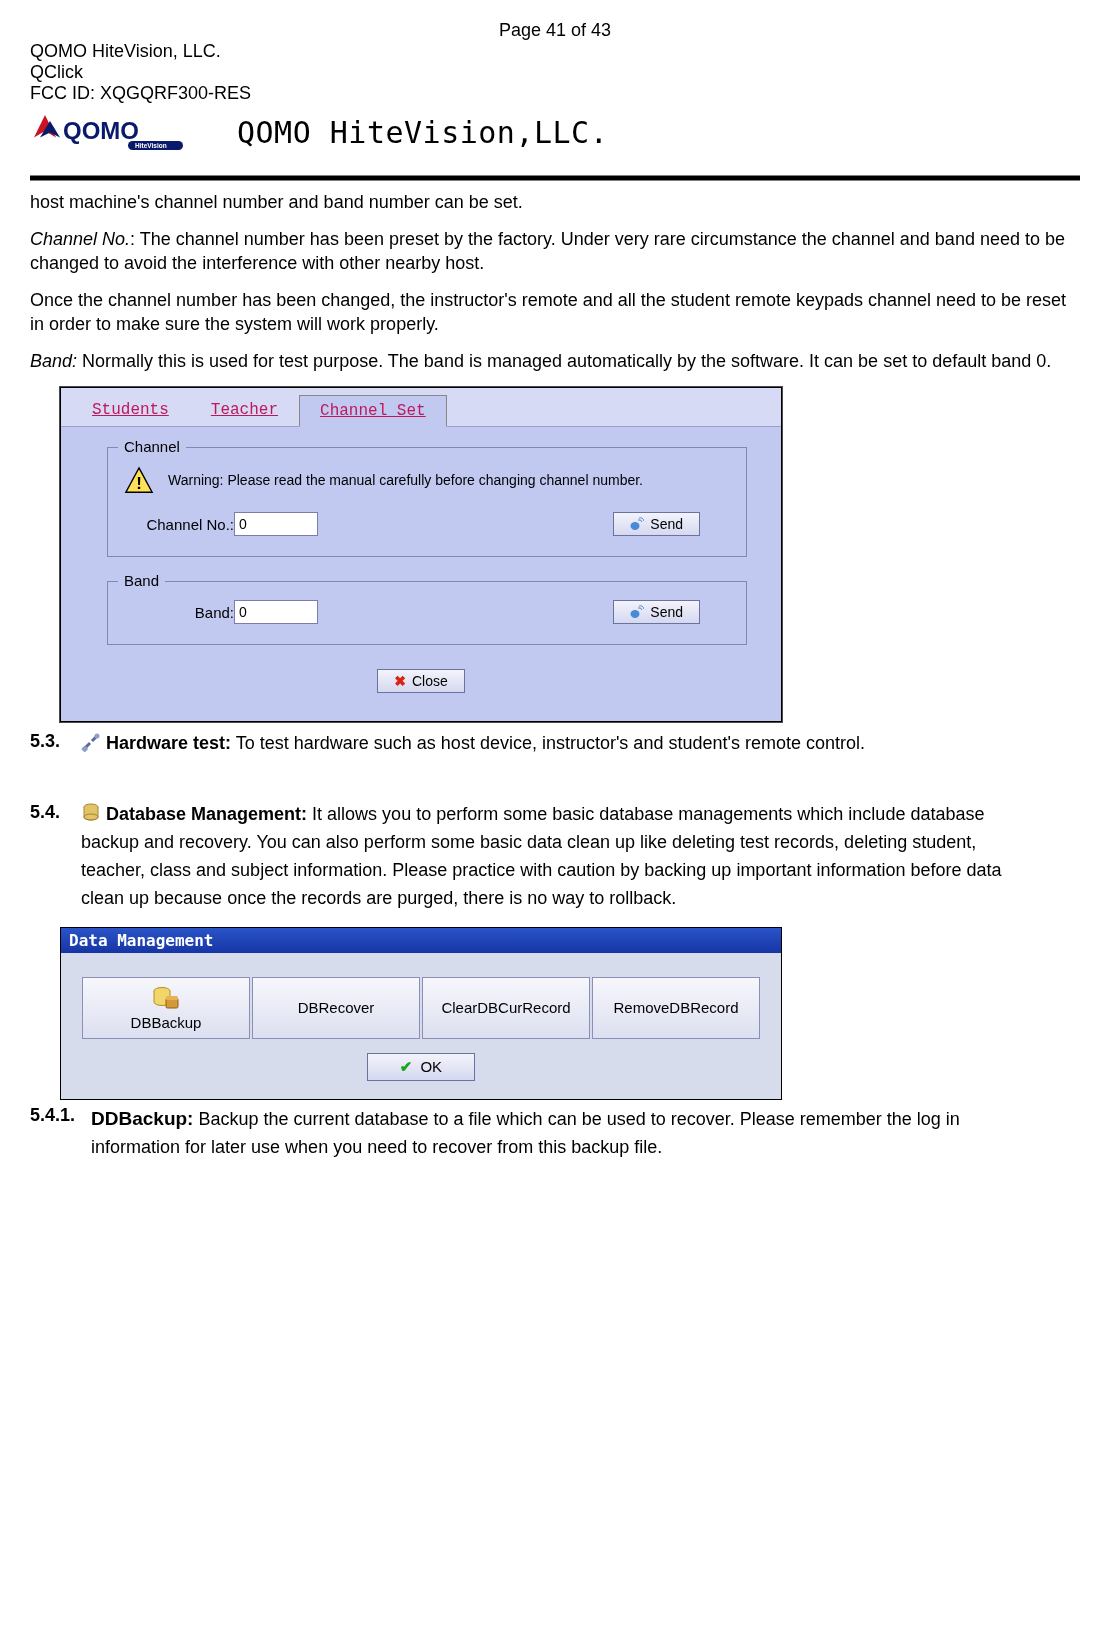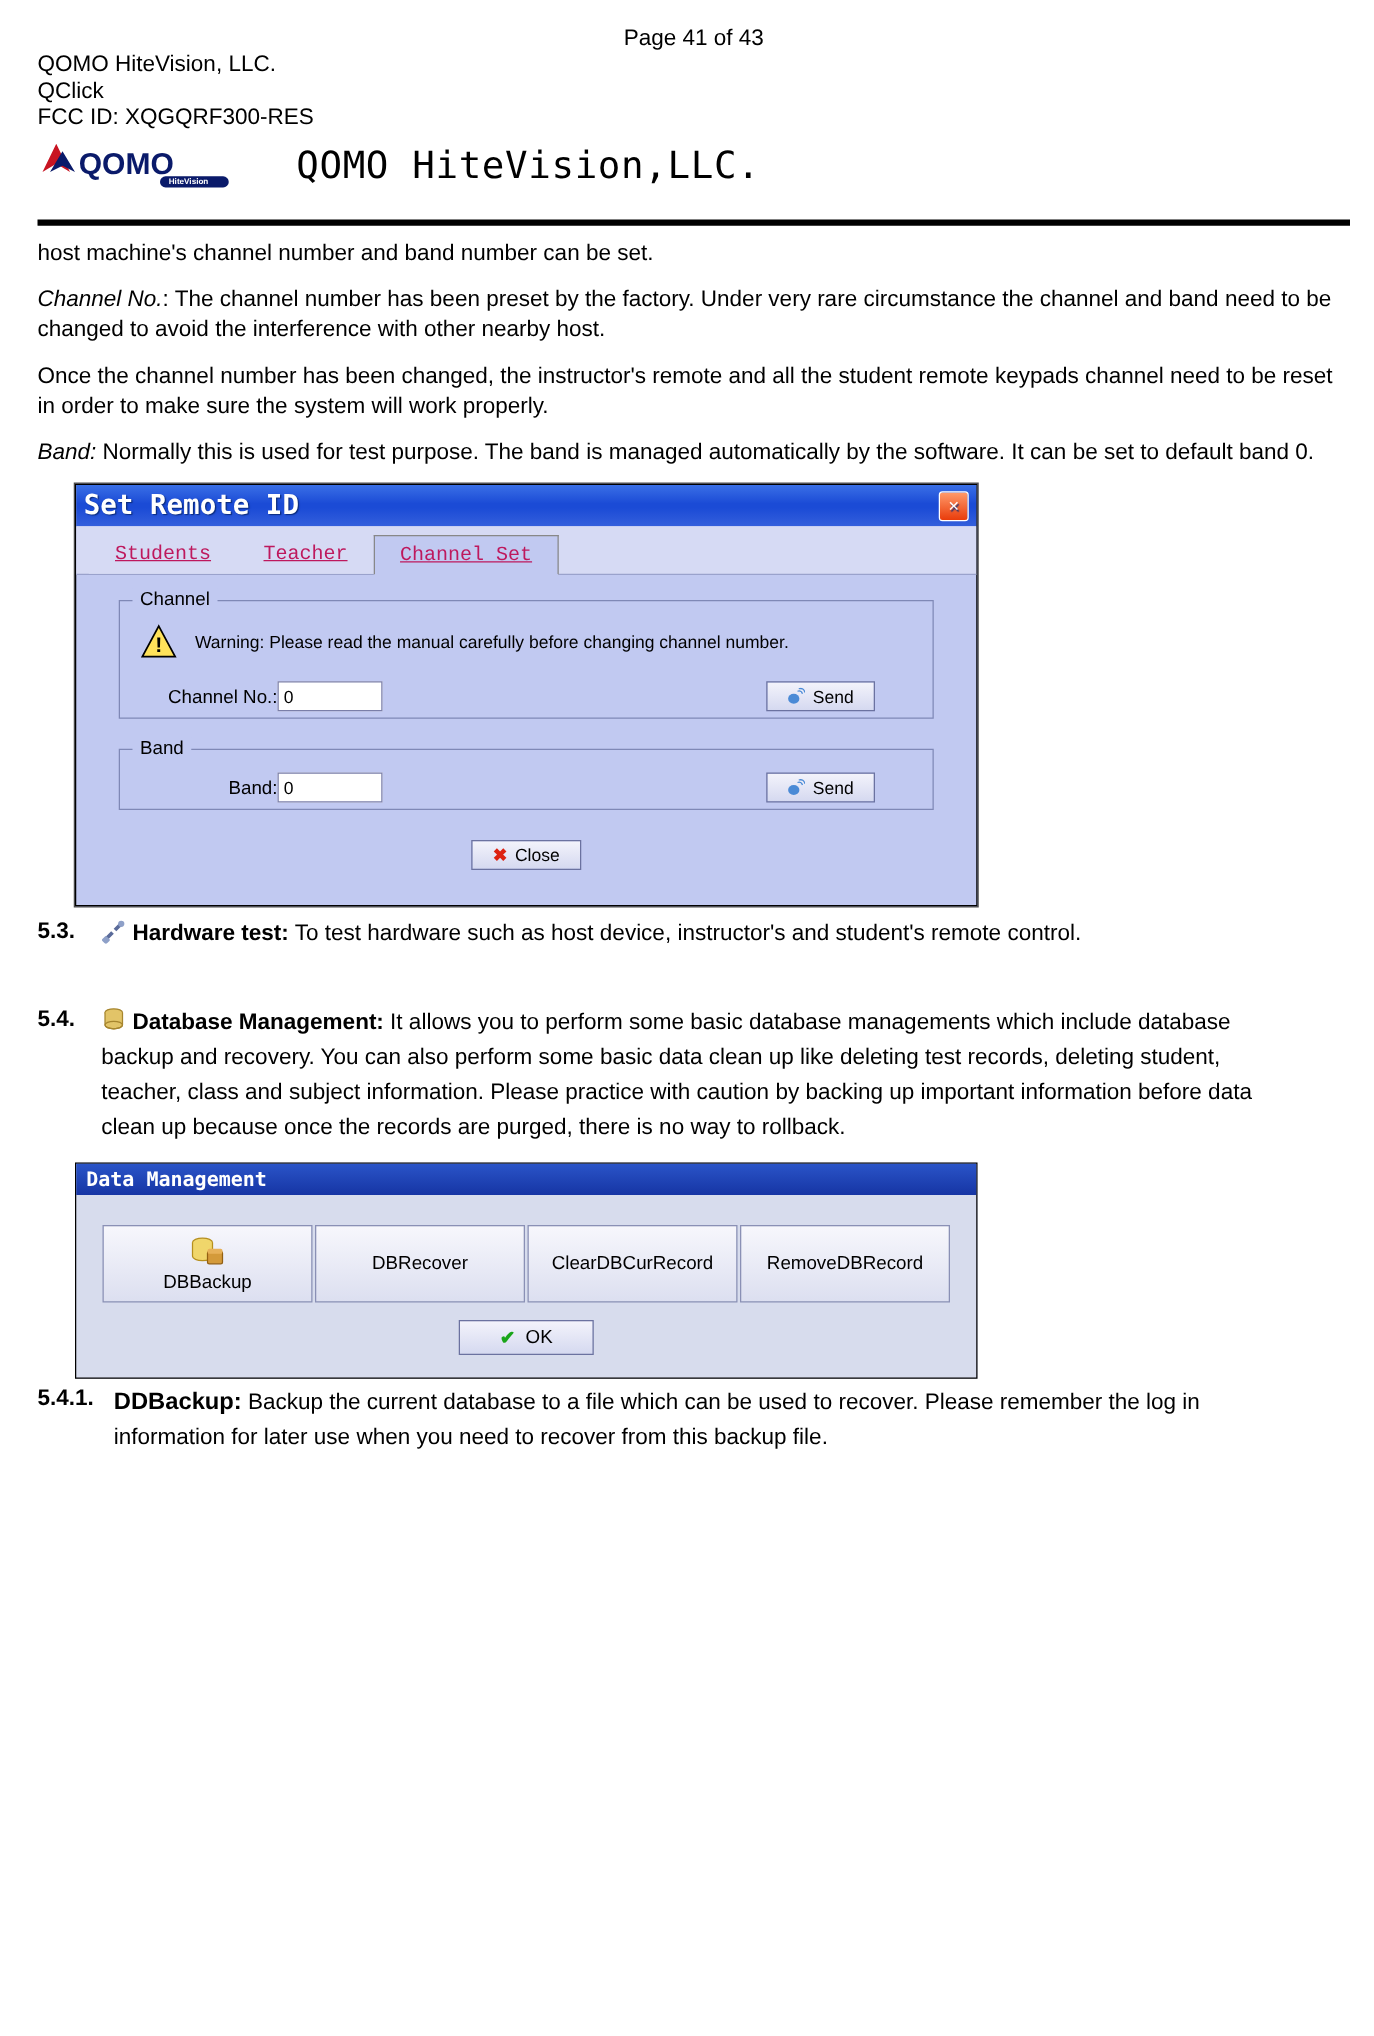--- a/index.html
+++ b/index.html
@@ -74,24 +74,25 @@
     background: #c1c9f1;
     border: 1px solid #888;
     border-bottom: 1px solid #c1c9f1;
     text-decoration: underline;
     position: relative;
     top: 1px;
   }
   .win1-body { padding: 20px 34px 28px 34px; }
   .groupbox {
     border: 1px solid #7f88b6;
-    padding: 18px 16px 5px 16px;
+    padding: 18px 16px 20px 16px;
     margin-bottom: 24px;
     position: relative;
     background: #c1c9f1;
+    margin-left: 12px;
   }
   .group-label {
     position: absolute;
     top: -10px; left: 10px;
     background: #c1c9f1;
     padding: 0 6px;
     font-size: 15px;
   }
   .warn-row { display: flex; align-items: center; gap: 14px; font-size: 14px; margin-bottom: 18px; }
   .warn-icon {
@@ -198,24 +199,20 @@
 <div class="p">
   <span class="italic">Channel No.</span><span>: The channel number has been preset by the factory. Under very rare circumstance the channel and band need to be changed to avoid the interference with other nearby host.</span>
 </div>
 <div class="p">Once the channel number has been changed, the instructor's remote and all the student remote keypads channel need to be reset in order to make sure the system will work properly.</div>
 <div class="p">
   <span class="italic">Band:</span><span> Normally this is used for test purpose. The band is managed automatically by the software. It can be set to default band 0.</span>
 </div>
 
 
 <div class="win1">
-  <div class="titlebar">
-    <span>Set Remote ID</span>
-    <span class="close-btn">✕</span>
-  </div>
   <div class="tabs-row">
     <div class="tab">Students</div>
     <div class="tab">Teacher</div>
     <div class="tab active">Channel Set</div>
   </div>
   <div class="win1-body">
     <div class="groupbox">
       <div class="group-label">Channel</div>
       <div class="warn-row">
         <span class="warn-icon">

